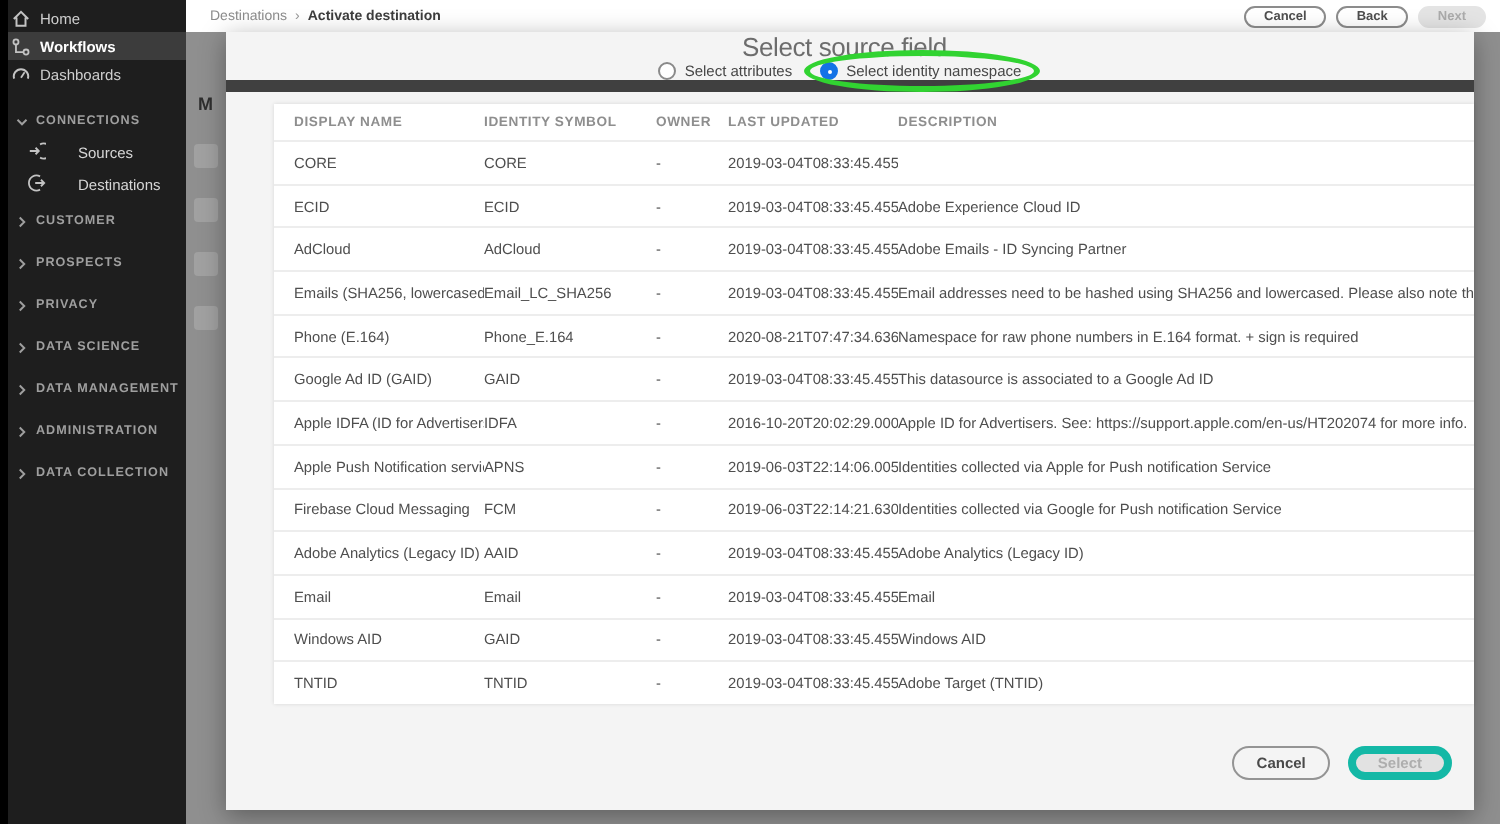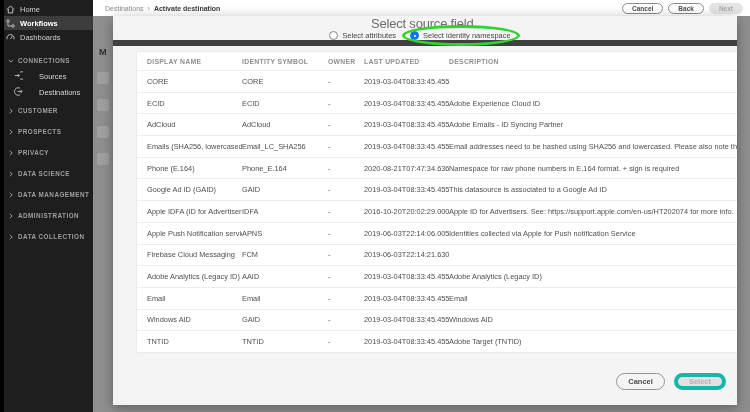--- a/index.html
+++ b/index.html
@@ -289,20 +289,21 @@
             <span class="cell c-is">APNS</span>
             <span class="cell c-ow">-</span>
             <span class="cell c-lu">2019-06-03T22:14:06.005Z</span>
             <span class="cell c-de">Identities collected via Apple for Push notification Service</span>
           </div>
           <div class="trow">
             <span class="cell c-dn">Firebase Cloud Messaging</span>
             <span class="cell c-is">FCM</span>
             <span class="cell c-ow">-</span>
             <span class="cell c-lu">2019-06-03T22:14:21.630Z</span>
+            <span class="cell c-de">Identities collected via Google for Push notification Service</span>
           </div>
           <div class="trow">
             <span class="cell c-dn">Adobe Analytics (Legacy ID)</span>
             <span class="cell c-is">AAID</span>
             <span class="cell c-ow">-</span>
             <span class="cell c-lu">2019-03-04T08:33:45.455Z</span>
             <span class="cell c-de">Adobe Analytics (Legacy ID)</span>
           </div>
           <div class="trow">
             <span class="cell c-dn">Email</span>

